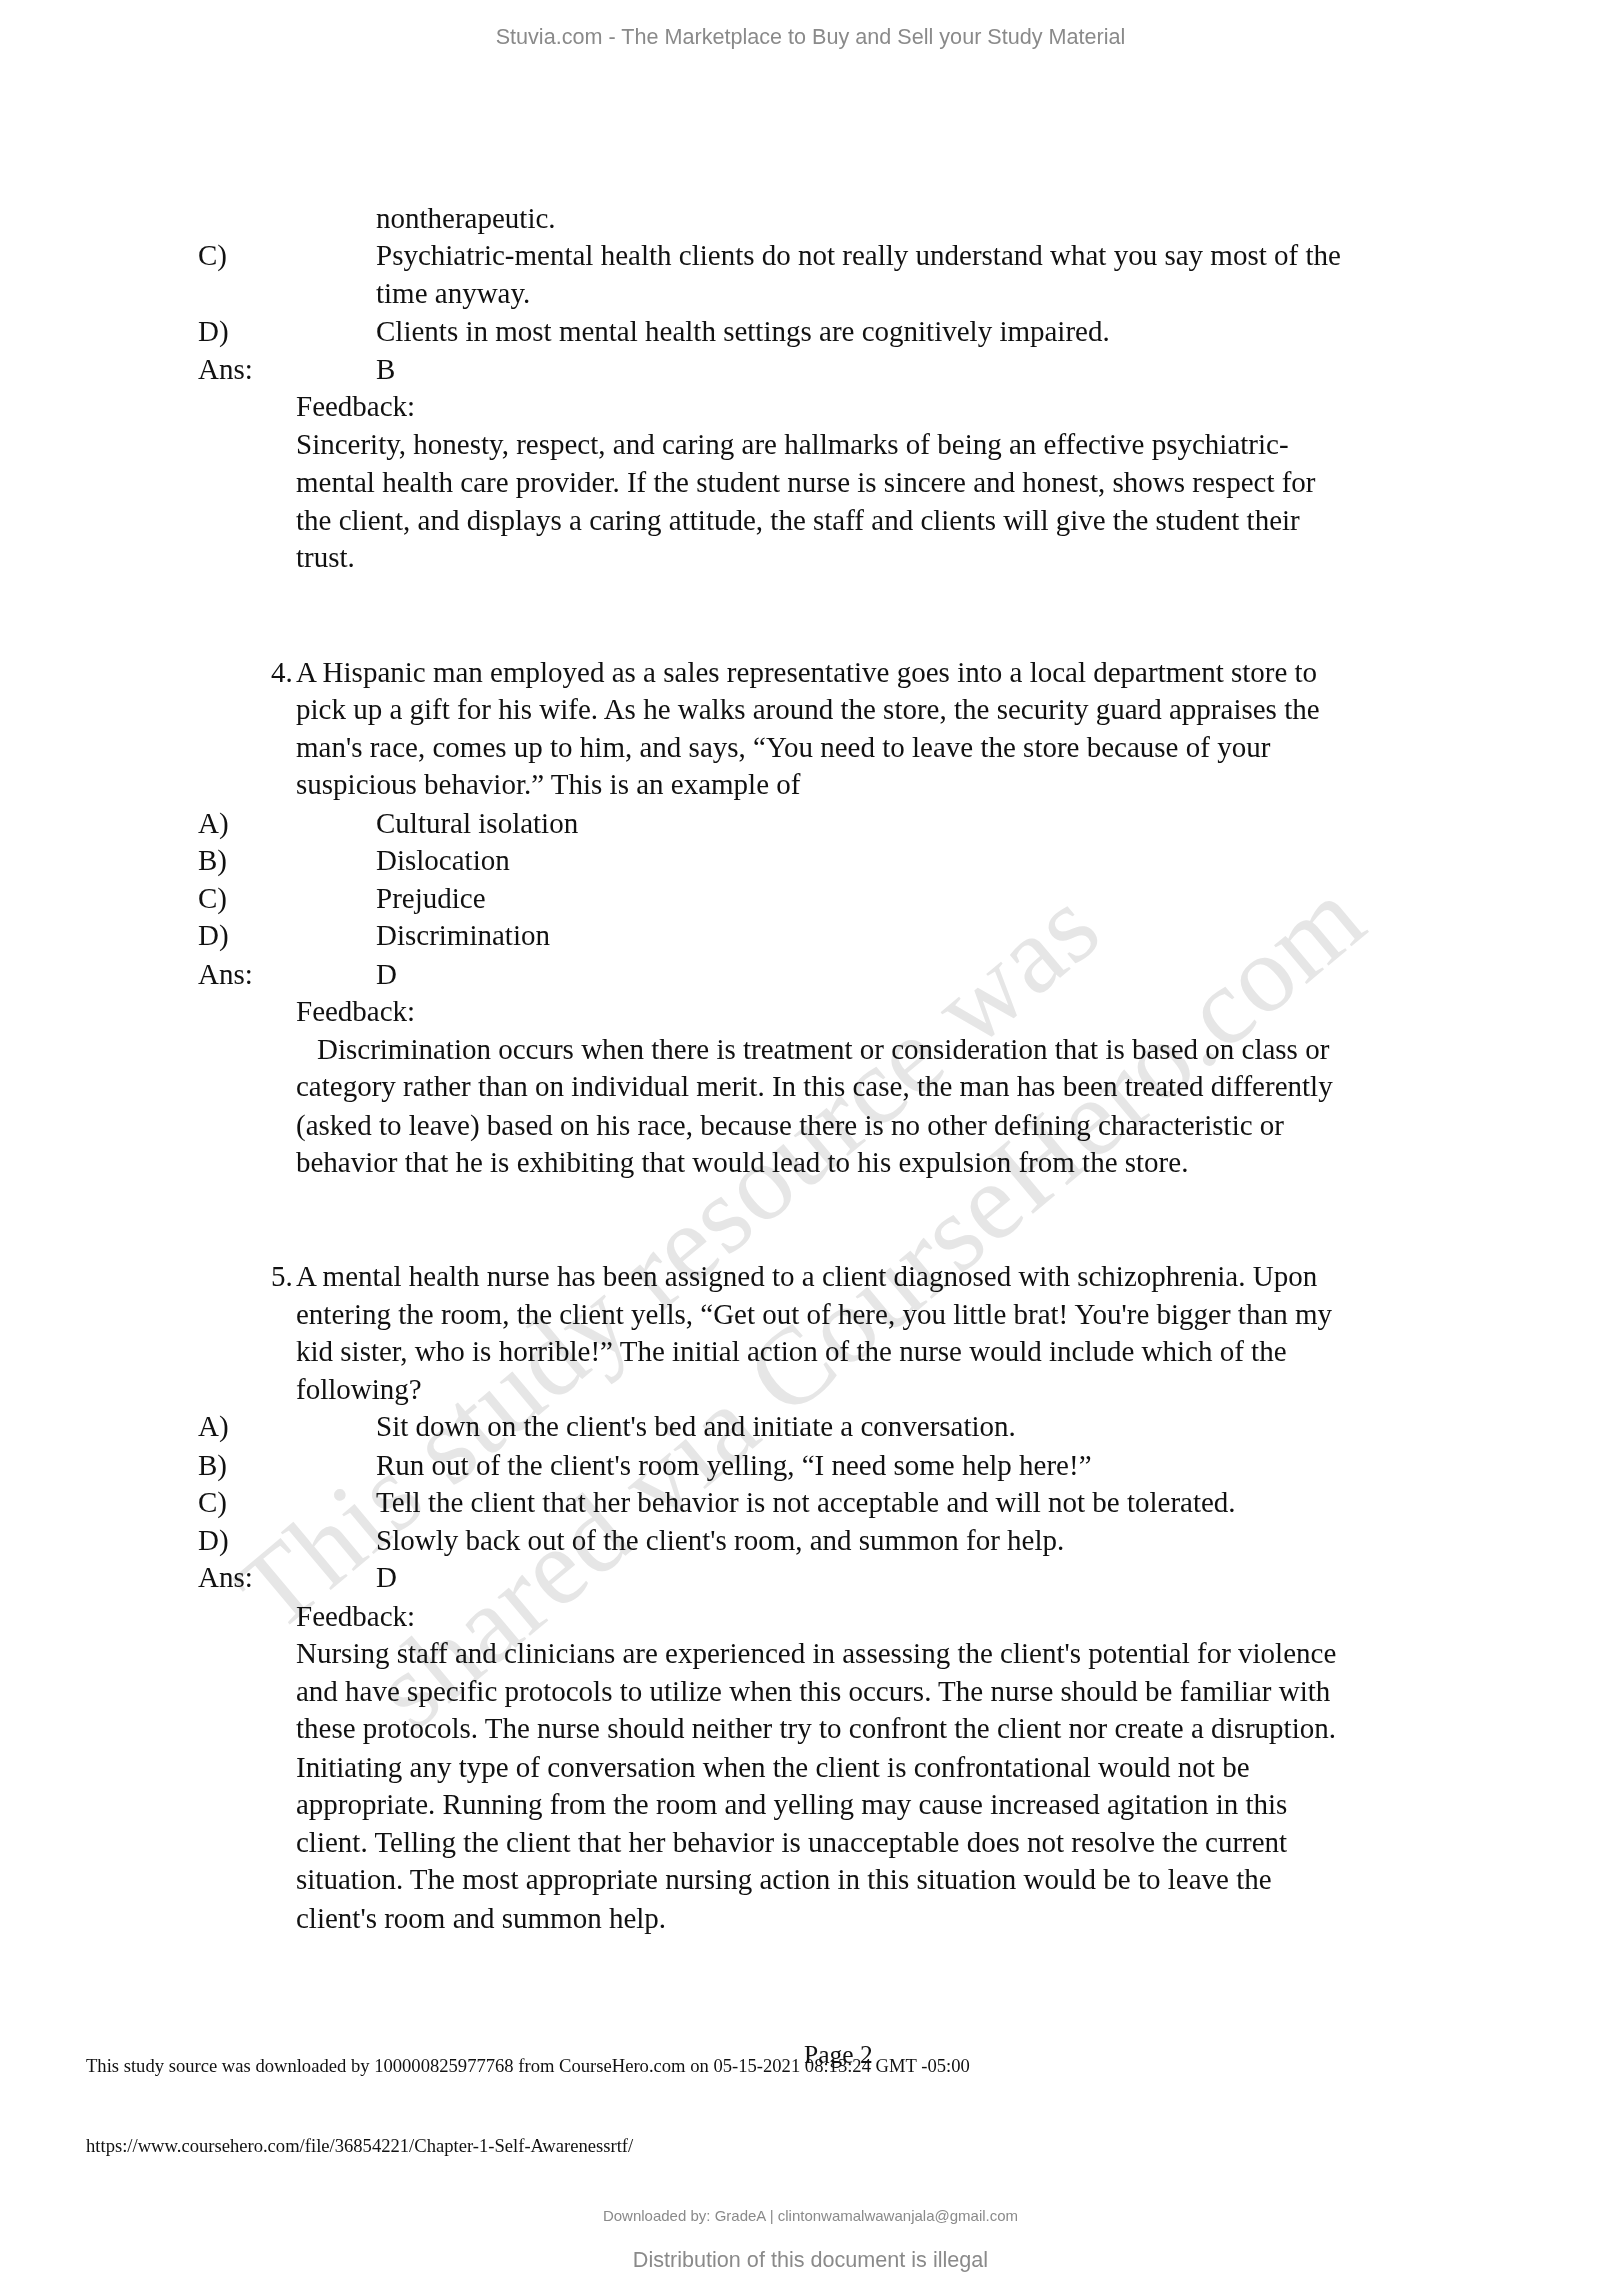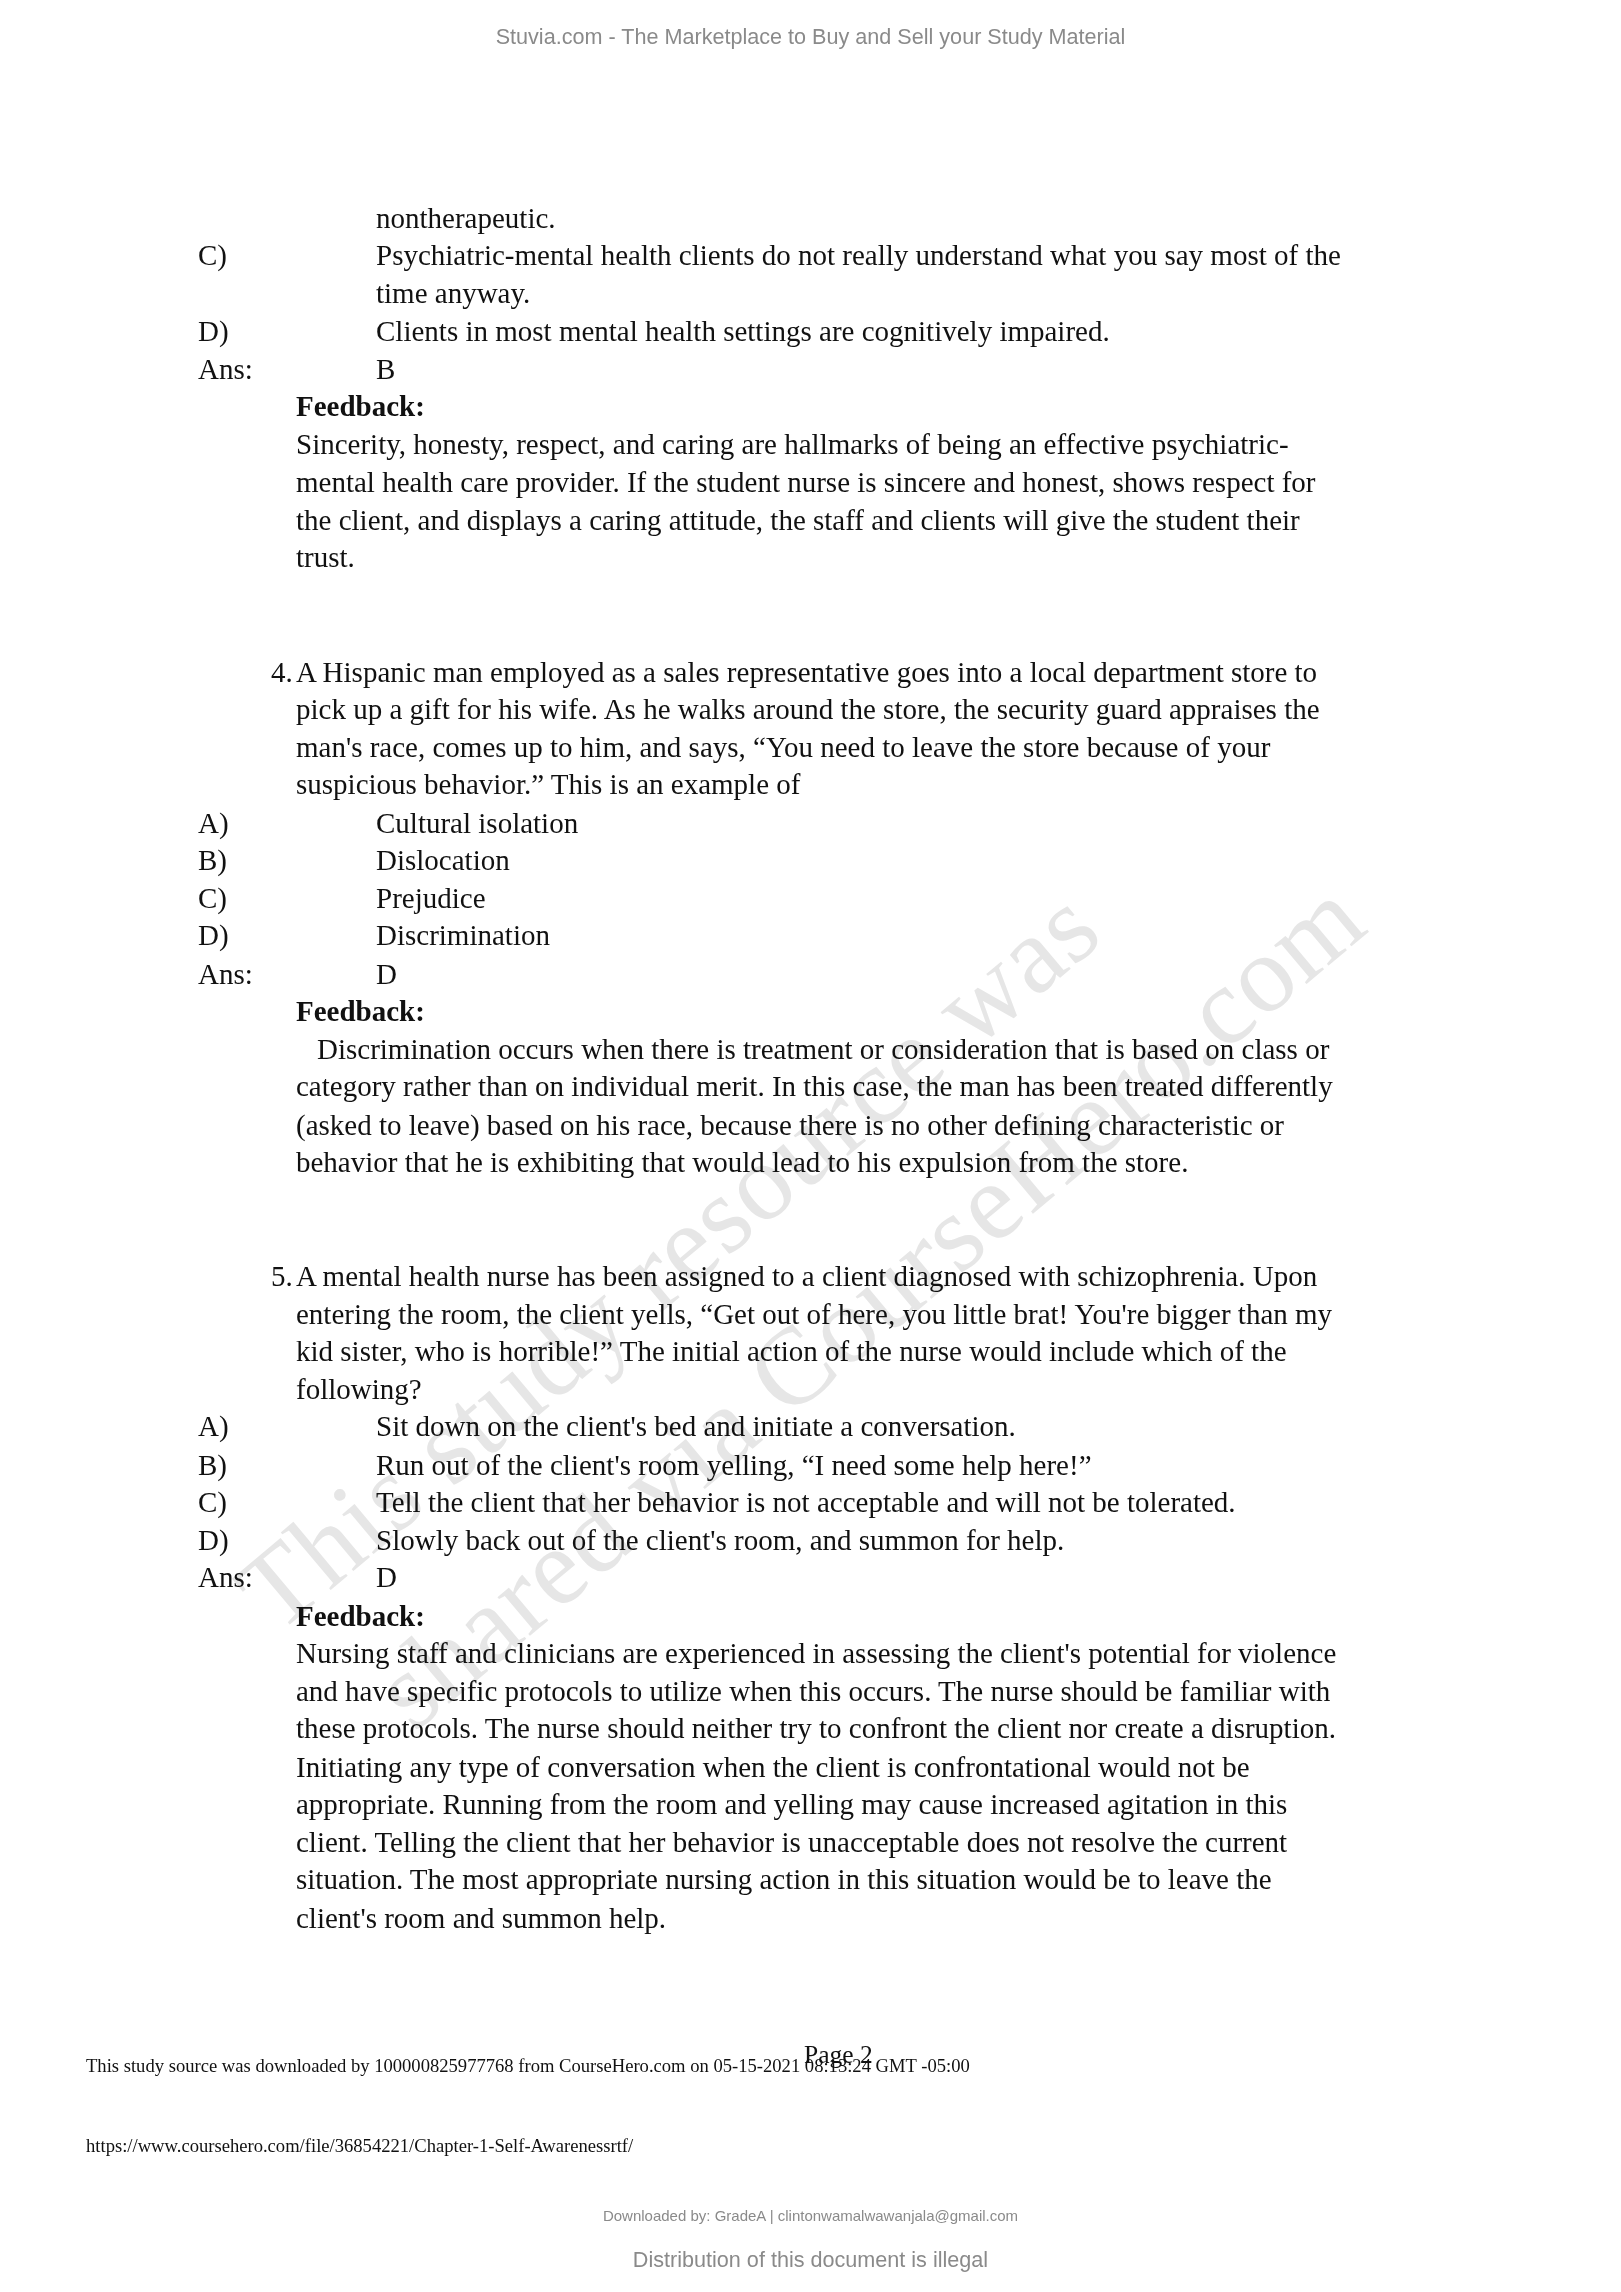--- a/index.html
+++ b/index.html
@@ -8,21 +8,21 @@
   .top-banner {
     position: absolute; top: 23.5px; left: 0; width: 1621px; text-align: center;
     font-family: "Liberation Sans", sans-serif; font-size: 21.6px; color: #8a8a8a;
   }
   .body-text { font-family: "Liberation Serif", serif; font-size: 29px; color: #111; line-height: 38px; }
   .line { position: absolute; white-space: nowrap; }
   .lbl { position: absolute; left: 198px; }
   .opt { position: absolute; left: 376px; }
   .indent { position: absolute; left: 296px; }
   .qnum { position: absolute; left: 271px; }
-  .bold { font-weight: bold; }
+  .bold { font-weight: normal; }
   .watermark {
     position: absolute; font-family: "Liberation Serif", serif; color: #e6e6e6;
     font-size: 110px; white-space: nowrap; transform-origin: left bottom;
     transform: rotate(-40deg); pointer-events: none; letter-spacing: 1px;
   }
   .footer-src {
     position: absolute; left: 86px; top: 2055px; font-family: "Liberation Serif", serif;
     font-size: 18.6px; color: #111; white-space: nowrap;
   }
   .page-num {

